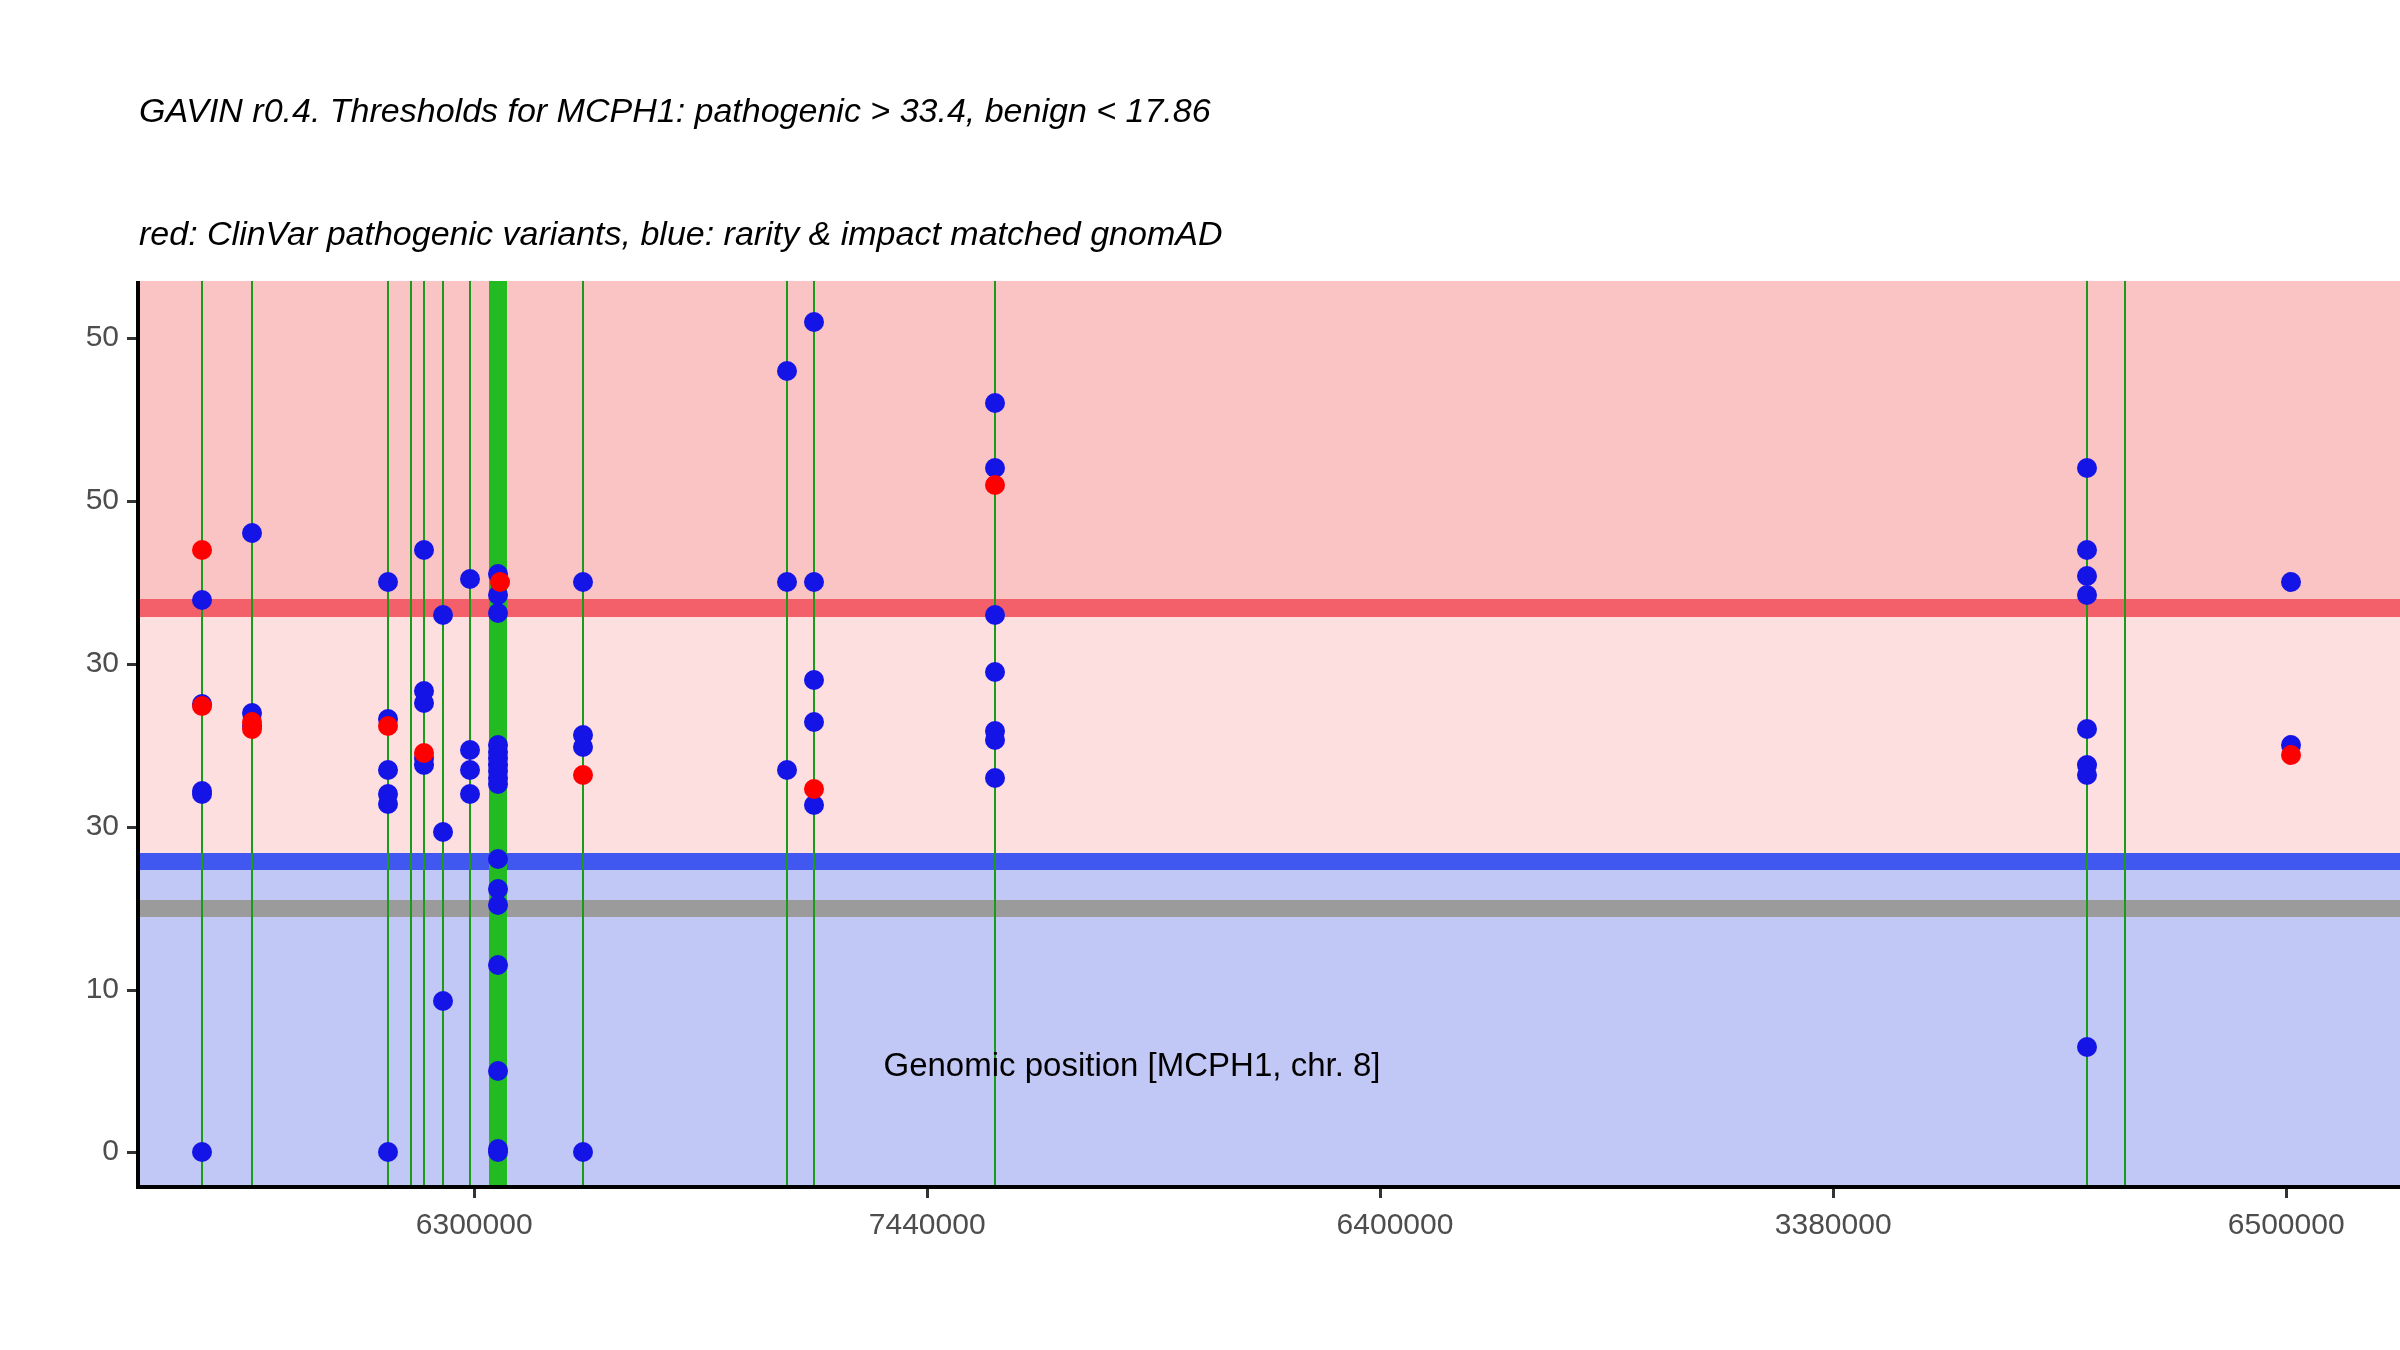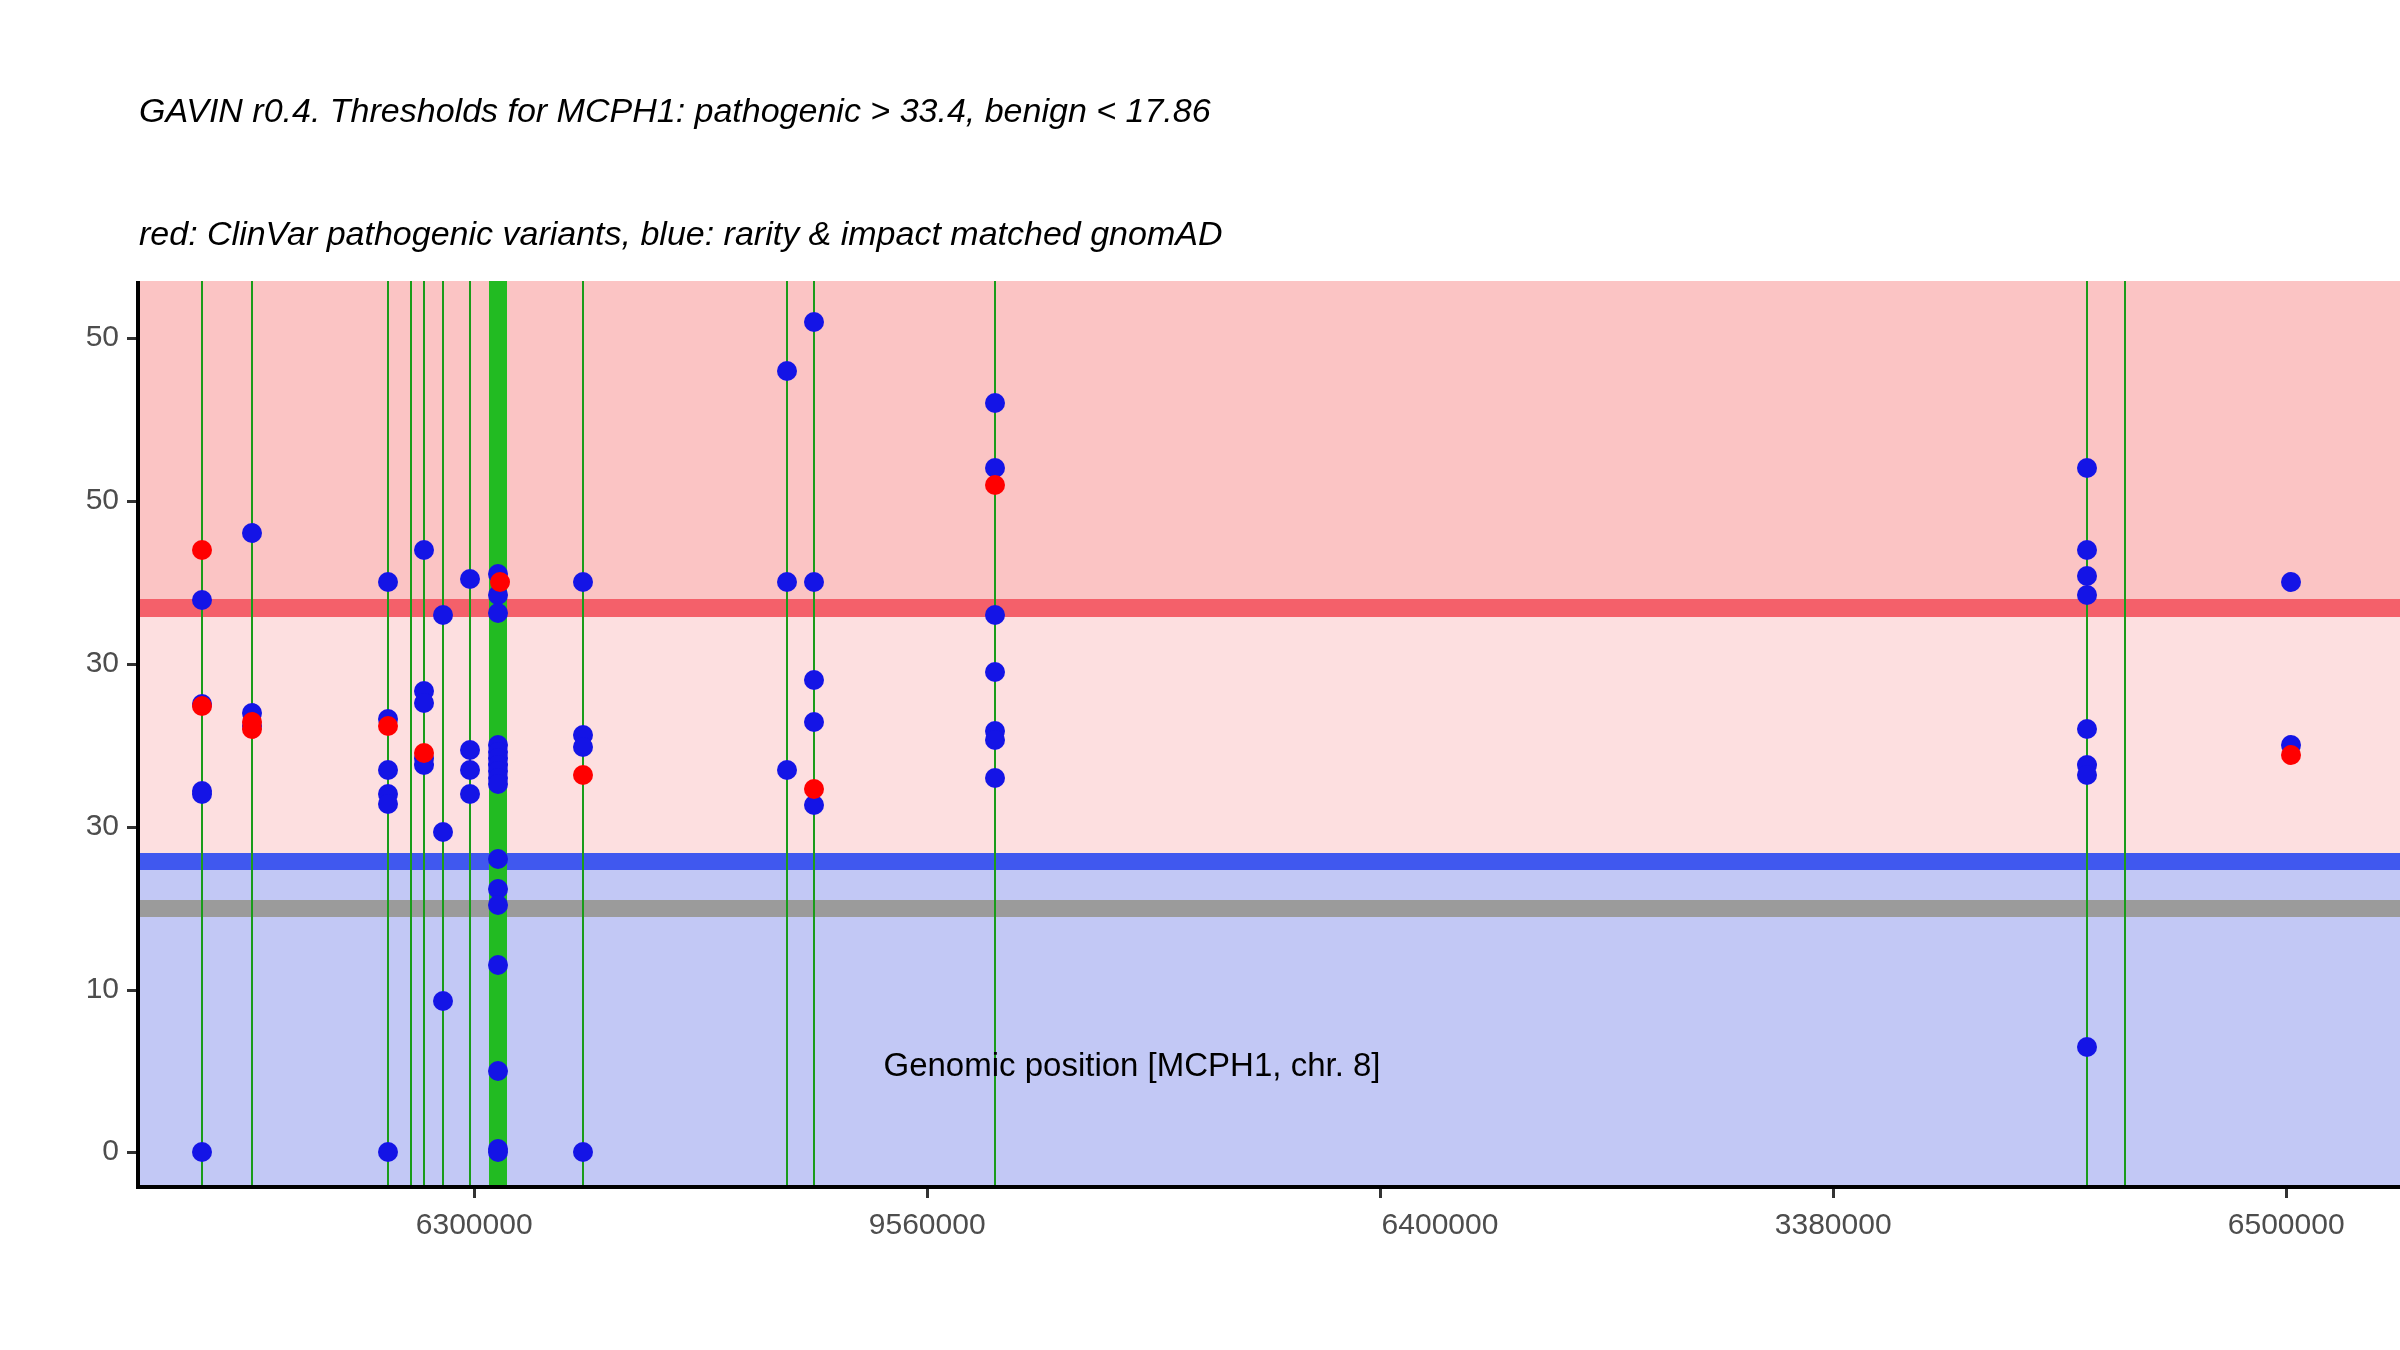--- a/index.html
+++ b/index.html
@@ -170,23 +170,23 @@
       <div class="ytick-label" style="top: 526.658px; left: -140px; right: auto;">30</div>
       <div class="ytick-mark" style="top: 381.775px;"></div>
       <div class="ytick-label" style="top: 363.775px; left: -140px; right: auto;">30</div>
       <div class="ytick-mark" style="top: 218.892px;"></div>
       <div class="ytick-label" style="top: 200.892px; left: -140px; right: auto;">50</div>
       <div class="ytick-mark" style="top: 56.009px;"></div>
       <div class="ytick-label" style="top: 38.009px; left: -140px; right: auto;">50</div>
       <div class="xtick-mark" style="left: 334.22px; top: 908px;"></div>
       <div class="xtick-label" style="left: 205.22px; top: 926px;">6300000</div>
       <div class="xtick-mark" style="left: 787.22px; top: 908px;"></div>
-      <div class="xtick-label" style="left: 658.22px; top: 926px;">9560000</div>
+      <div class="xtick-label" style="left: 658.22px; top: 926px;">7440000</div>
       <div class="xtick-mark" style="left: 1240.22px; top: 908px;"></div>
-      <div class="xtick-label" style="left: 1171px; top: 926px;">6400000</div>
+      <div class="xtick-label" style="left: 1126px; top: 926px;">6400000</div>
       <div class="xtick-mark" style="left: 1693.22px; top: 908px;"></div>
       <div class="xtick-label" style="left: 1564.22px; top: 926px;">3380000</div>
       <div class="xtick-mark" style="left: 2146.22px; top: 908px;"></div>
       <div class="xtick-label" style="left: 2017.22px; top: 926px;">6500000</div>
     </div>
 </div>
 
 <div id="x-axis-title">Genomic position [MCPH1, chr. 8]</div>
 
 </body></html>

